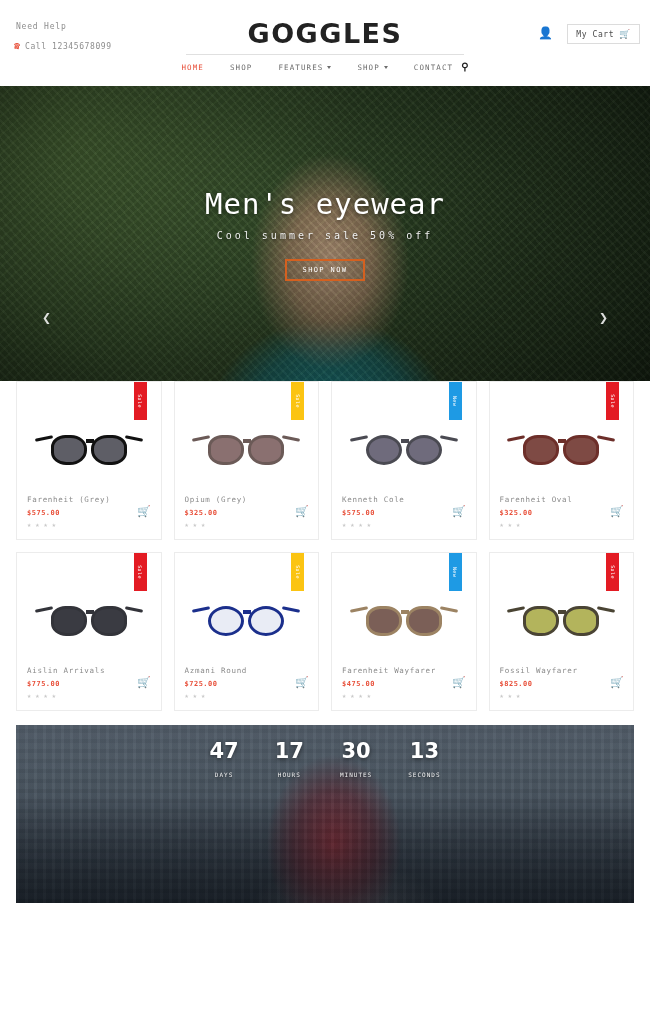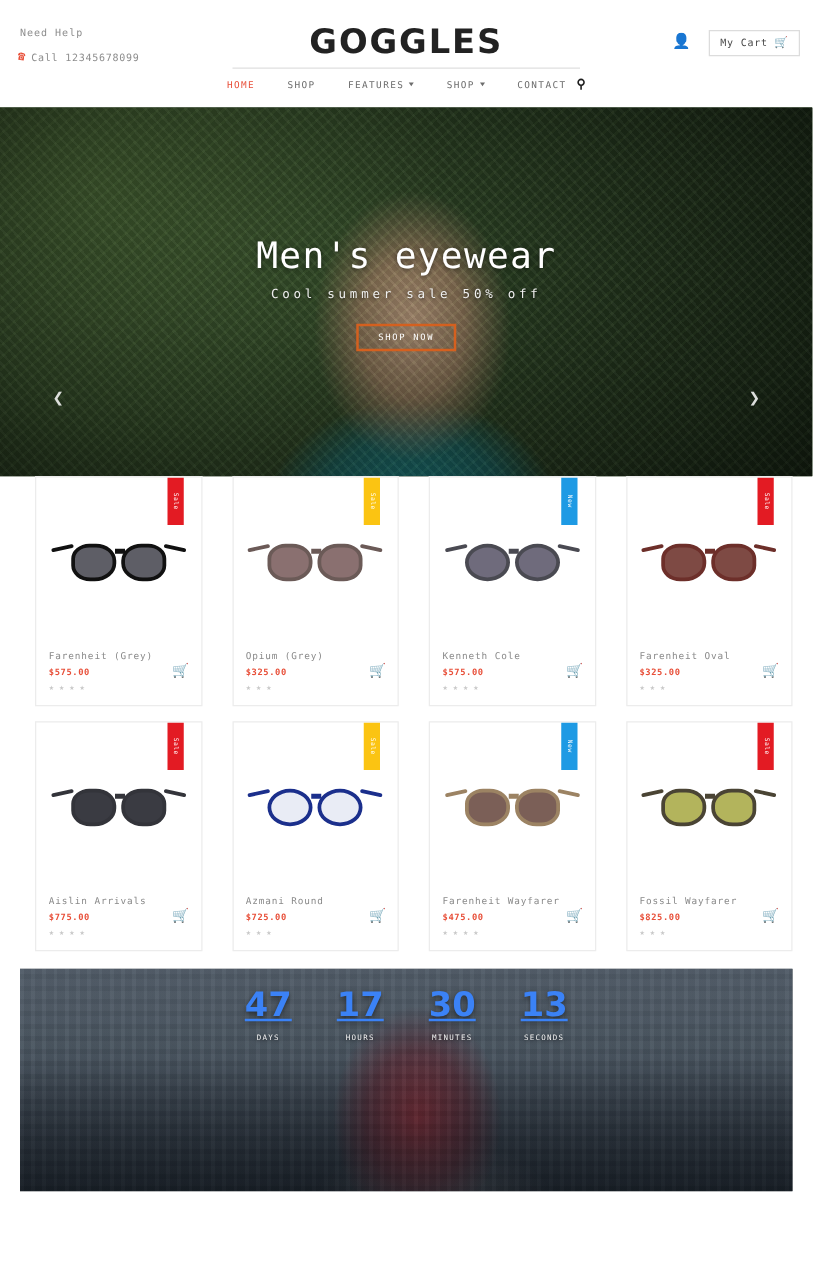--- a/index.html
+++ b/index.html
@@ -202,23 +202,22 @@
   }
   .grid {
     display: grid;
     grid-template-columns: repeat(4, 1fr);
     gap: 12px;
   }
   .card {
     position: relative;
     border: 1px solid #ececec;
     background: #ffffff;
-    height: 184px;
+    height: 159px;
     overflow: hidden;
-    margin-left: 12px;
   }
   .badge {
     position: absolute;
     top: 0;
     right: 14px;
     width: 13px;
     height: 38px;
     color: #ffffff;
     font-size: 5px;
     letter-spacing: 0.4px;
@@ -334,26 +333,25 @@
   .counters {
     position: relative;
     display: flex;
     justify-content: center;
     gap: 36px;
     margin-top: 16px;
   }
   .counter { text-align: center; }
   .cnum {
     font-family: "DejaVu Sans", "Liberation Sans", sans-serif;
-    font-size: 27px;
+    font-size: 21px;
     font-weight: bold;
-    color: #3b82f6;
+    color: #ffffff;
     line-height: 1;
     text-shadow: 0 1px 4px rgba(0,0,0,0.5);
-    text-decoration: underline;
   }
   .clabel {
     margin-top: 9px;
     font-size: 6px;
     letter-spacing: 1px;
     color: #f2f2f2;
     text-shadow: 0 1px 3px rgba(0,0,0,0.6);
   }
 </style>
 </head>

